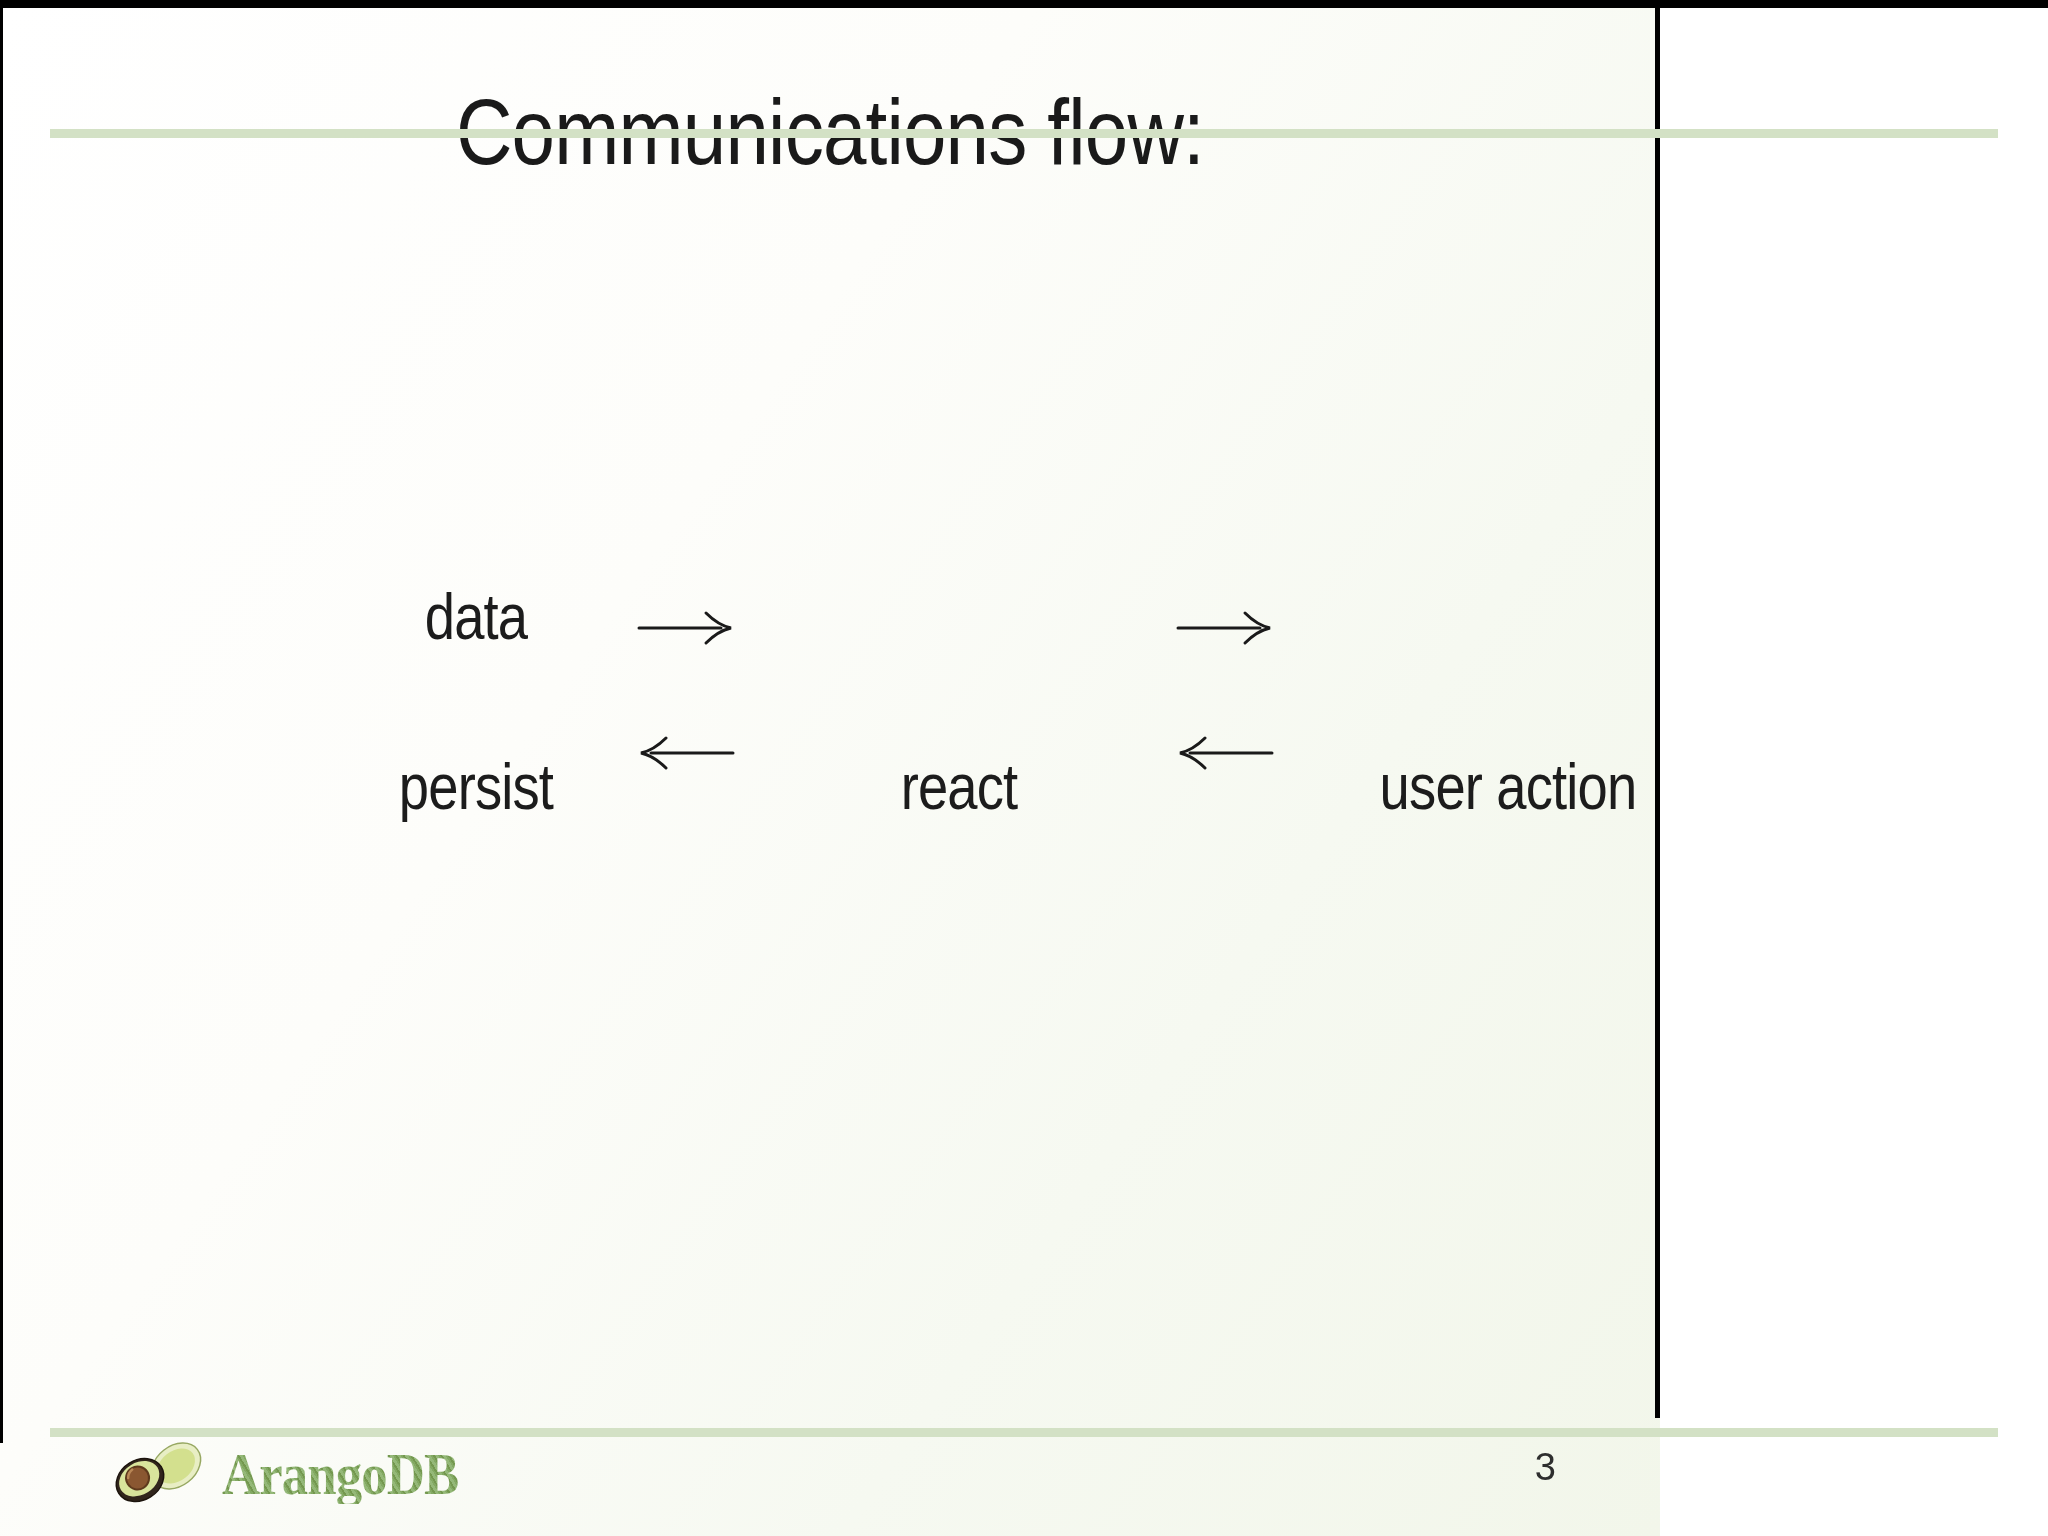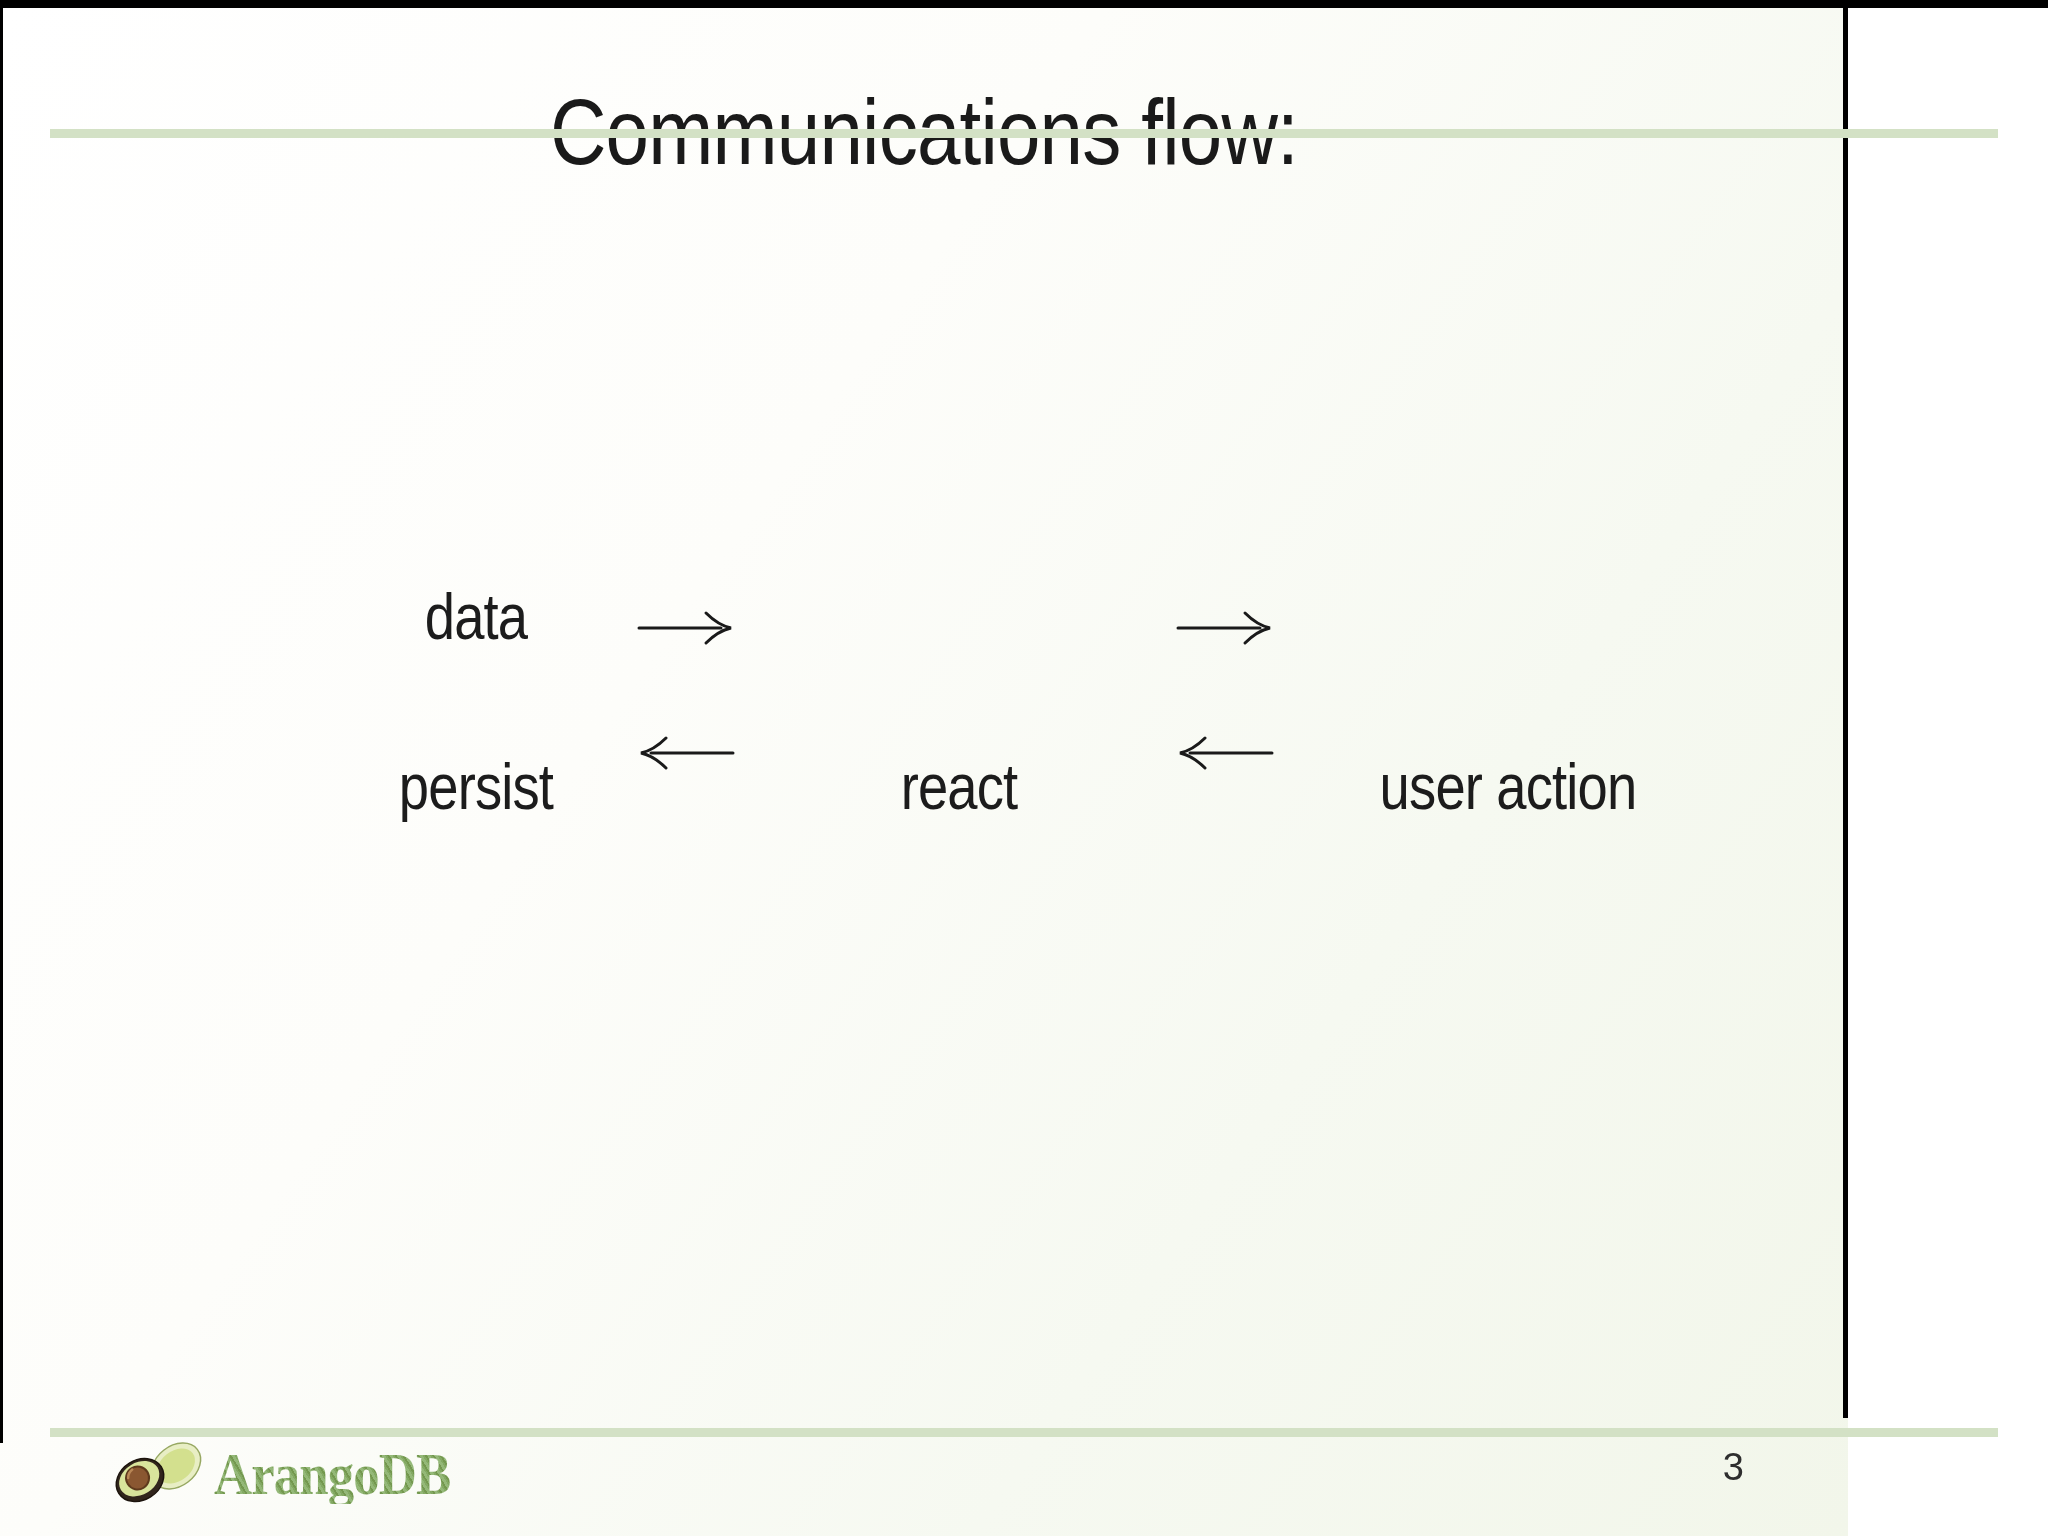--- a/index.html
+++ b/index.html
@@ -5,21 +5,21 @@
   html, body {
     margin: 0;
     padding: 0;
     width: 2048px;
     height: 1536px;
     overflow: hidden;
     font-family: "Liberation Sans", sans-serif;
   }
   .slide {
     position: relative;
-    width: 1848px;
+    width: 1660px;
     height: 1536px;
     background: linear-gradient(125deg, #ffffff 0%, #fdfdfa 38%, #f6f9f1 70%, #f2f6ea 100%);
   }
   
   .frame-top    { position:absolute; top:0; left:0; width:2048px; height:8px;  background:#000; }
   .frame-left   { position:absolute; top:0; left:0; width:3px;  height:1443px; background:#000; }
   .frame-right  { position:absolute; top:0; right:0; width:5px; height:1418px; background:#000; }
 
   .title {
     position: absolute;
@@ -72,21 +72,21 @@
   .c2 { left: 959px; }
   .ca2 { left: 1225px; }
   .c3 { left: 1508px; }
 
   .footer-logo {
     position: absolute;
     left: 104px;
     top: 1438px;
     display: flex;
     align-items: center;
-    gap: 2px;
+    gap: 10px;
   }
   .brand-text {
     font-family: "Liberation Serif", serif;
     font-weight: bold;
     font-size: 60px;
     line-height: 60px;
     letter-spacing: -1px;
     color: #86aa64;
     transform: scaleX(0.88);
     transform-origin: left center;

